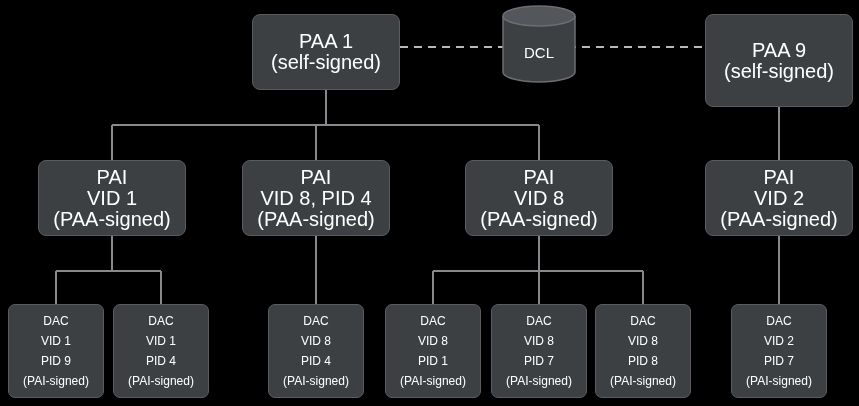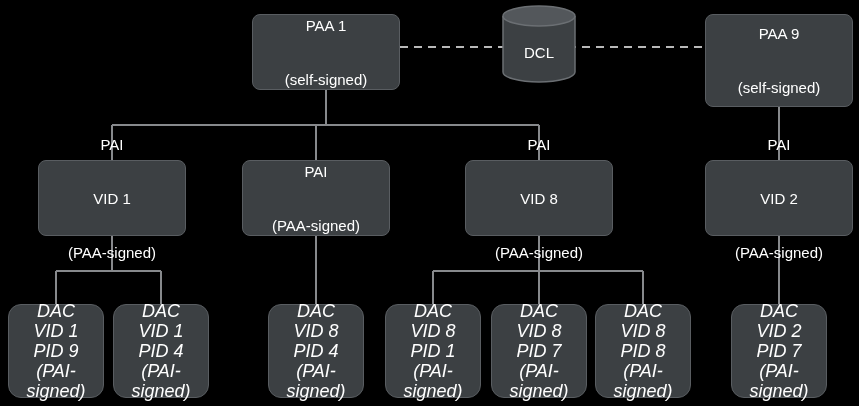--- a/index.html
+++ b/index.html
@@ -27,29 +27,27 @@
     border: 1px solid #595d61;
     border-radius: 8px;
     color: #ffffff;
     display: flex;
     flex-direction: column;
     align-items: center;
     justify-content: center;
     text-align: center;
   }
   .node.lg {
-    font-size: 15px;
+    font-size: 20px;
     line-height: 21px;
-    gap: 33px;
   }
   .node.dac {
-    font-size: 18px;
+    font-size: 12px;
     line-height: 20px;
-    border-radius: 13px;
-    font-style: italic;
+    border-radius: 7px;
   }
   .dcl-wrap {
     position: absolute;
   }
   .dcl-label {
     position: absolute;
     top: 40px;
     left: 0;
     right: 0;
     text-align: center;
@@ -91,20 +89,21 @@
   </div>
 
   <div class="node lg" style="left:38px;top:160px;width:148px;height:76px">
     <span>PAI</span>
     <span>VID 1</span>
     <span>(PAA-signed)</span>
   </div>
 
   <div class="node lg" style="left:242px;top:160px;width:148px;height:76px">
     <span>PAI</span>
+    <span>VID 8, PID 4</span>
     <span>(PAA-signed)</span>
   </div>
 
   <div class="node lg" style="left:465px;top:160px;width:148px;height:76px">
     <span>PAI</span>
     <span>VID 8</span>
     <span>(PAA-signed)</span>
   </div>
 
   <div class="node lg" style="left:705px;top:160px;width:148px;height:76px">

